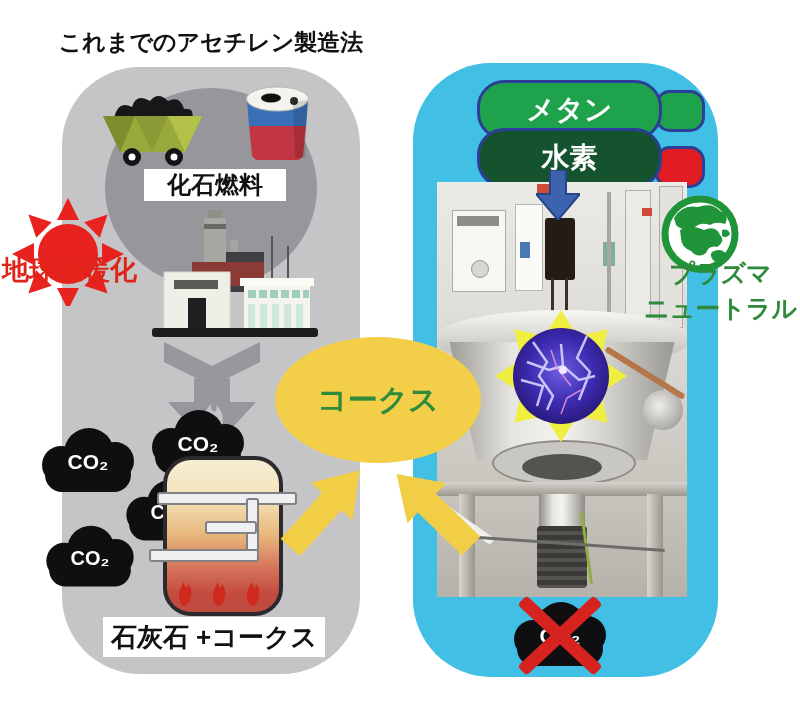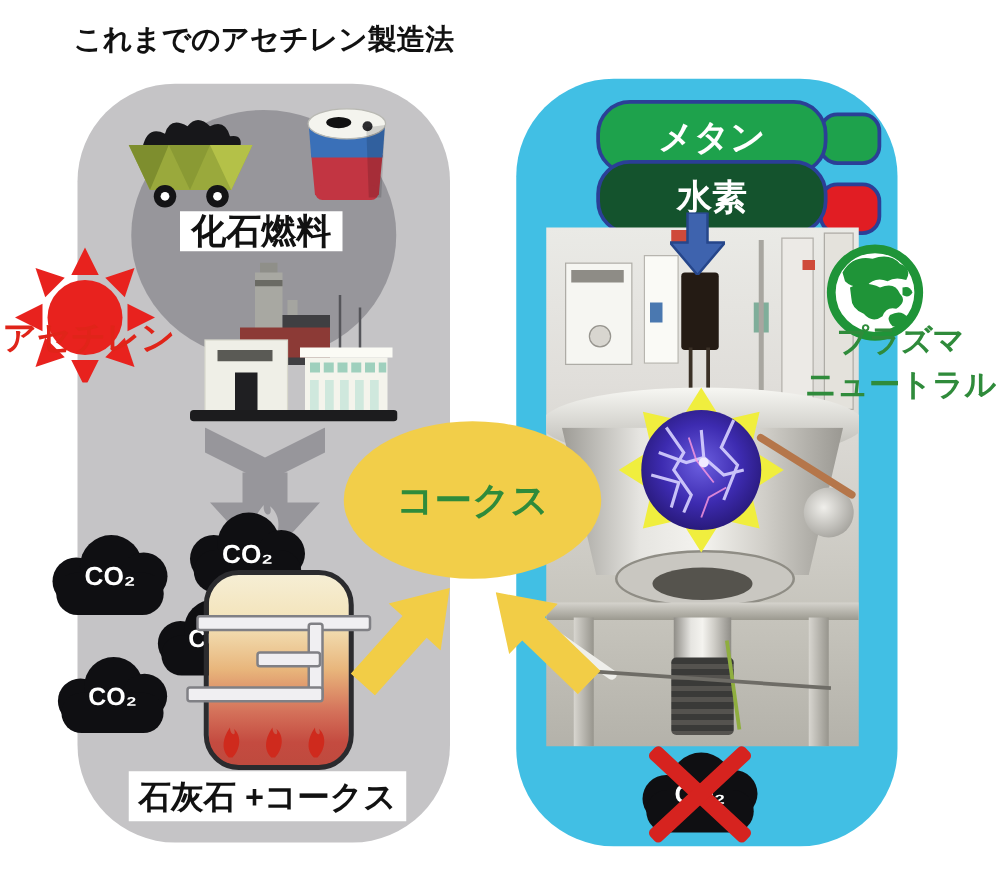--- a/index.html
+++ b/index.html
@@ -5,21 +5,21 @@
   html,body{margin:0;padding:0;background:#fff;}
   #stage{position:relative;width:800px;height:713px;background:#fff;overflow:hidden;
          font-family:"Liberation Sans","DejaVu Sans",sans-serif;}
   .abs{position:absolute;}
   .title{font-size:23px;font-weight:bold;color:#111;text-align:center;letter-spacing:0px;white-space:nowrap;}
   .panel{border-radius:78px;}
   #left-panel{left:62px;top:67px;width:298px;height:607px;background:#c5c4c6;}
   #right-panel{left:413px;top:63px;width:305px;height:614px;background:#41bfe4;}
   #blob{left:105px;top:88px;width:212px;height:200px;background:#97969b;border-radius:50%;}
   .white-label{background:#fff;color:#111;font-weight:bold;text-align:center;white-space:nowrap;}
-  #fossil-label{left:144px;top:169px;width:130px;height:32px;font-size:28px;line-height:32px;}
+  #fossil-label{left:144px;top:169px;width:142px;height:32px;font-size:24px;line-height:32px;}
   #limestone-label{left:103px;top:617px;width:222px;height:40px;font-size:26px;line-height:40px;}
   #warming-label{left:2px;top:252px;width:150px;font-size:27px;font-weight:bold;color:#e02419;white-space:nowrap;}
   
   #furnace{left:163px;top:456px;width:112px;height:152px;border:4px solid #2b2b2e;border-radius:28px;
     background:linear-gradient(180deg,#f6eed4 0%,#f3e3b9 25%,#e8b57b 50%,#d4715a 72%,#c44b40 88%,#bf4a3e 100%);}
   .pipe{background:#f0eff2;border:2px solid #808085;border-radius:3px;}
   
   .cloud{width:96px;height:66px;}
   .cloud .puff,.cloud .bar{position:absolute;background:#0f0f12;}
   .cloud .p1{left:2px;top:18px;width:38px;height:38px;border-radius:50%;}
@@ -46,21 +46,21 @@
     font-weight:bold;font-size:25px;line-height:35px;white-space:nowrap;}
   
   .xbar{width:104px;height:13px;background:#d6231f;border-radius:4px;}
   #plasma-text{color:#f54fc6;font-size:21px;font-weight:bold;text-shadow:0 0 4px #2a1878;white-space:nowrap;}
 </style>
 </head>
 <body>
 
 <div id="stage">
 
-  <div class="abs title" style="left:51px;top:16px;width:320px;">これまでのアセチレン製造法</div>
+  <div class="abs title" style="left:51px;top:27px;width:320px;">これまでのアセチレン製造法</div>
 
   <div class="abs panel" id="left-panel"></div>
   <div class="abs panel" id="right-panel"></div>
 
   <div class="abs" id="blob"></div>
 
   <div class="abs" style="left:100px;top:88px;">
     <svg width="105" height="80" viewBox="0 0 105 80">
       <path d="M14 30 Q18 12 32 19 Q36 5 50 13 Q58 3 68 13 Q80 7 84 21 Q95 19 92 31 Z" fill="#17171a"></path>
       <polygon points="3,28 102,28 85,64 20,64" fill="#9aa93c"></polygon>
@@ -128,21 +128,21 @@
       <polygon points="112,64 90,53 90,75"></polygon>
       <polygon points="95.6,103.6 87.8,80.2 72.2,95.8"></polygon>
       <polygon points="56,120 45,98 67,98"></polygon>
       <polygon points="16.4,103.6 39.8,95.8 24.2,80.2"></polygon>
       <polygon points="0,64 22,75 22,53"></polygon>
       <polygon points="16.4,24.4 24.2,47.8 39.8,32.2"></polygon>
       <polygon points="56,8 67,30 45,30"></polygon>
       <polygon points="95.6,24.4 72.2,32.2 87.8,47.8"></polygon>
     </svg>
   </div>
-  <div class="abs" id="warming-label">アセチレン</div>
+  <div class="abs" id="warming-label">地球温暖化</div>
 
   <div class="abs" style="left:164px;top:342px;">
     <svg width="96" height="110" viewBox="0 0 96 110">
       <polygon points="0,0 48,24 96,0 96,20 48,44 0,20" fill="#97969b"></polygon>
       <polygon points="30,36 66,36 66,60 92,60 48,108 4,60 30,60" fill="#97969b"></polygon>
       <path d="M44 95 C34 86 38 72 47 62 C46 72 55 72 52 63 C62 71 60 86 52 95 Z" fill="#c5c4c6"></path>
     </svg>
   </div>
 
   <div class="abs cloud" style="left:150px;top:410px;">

